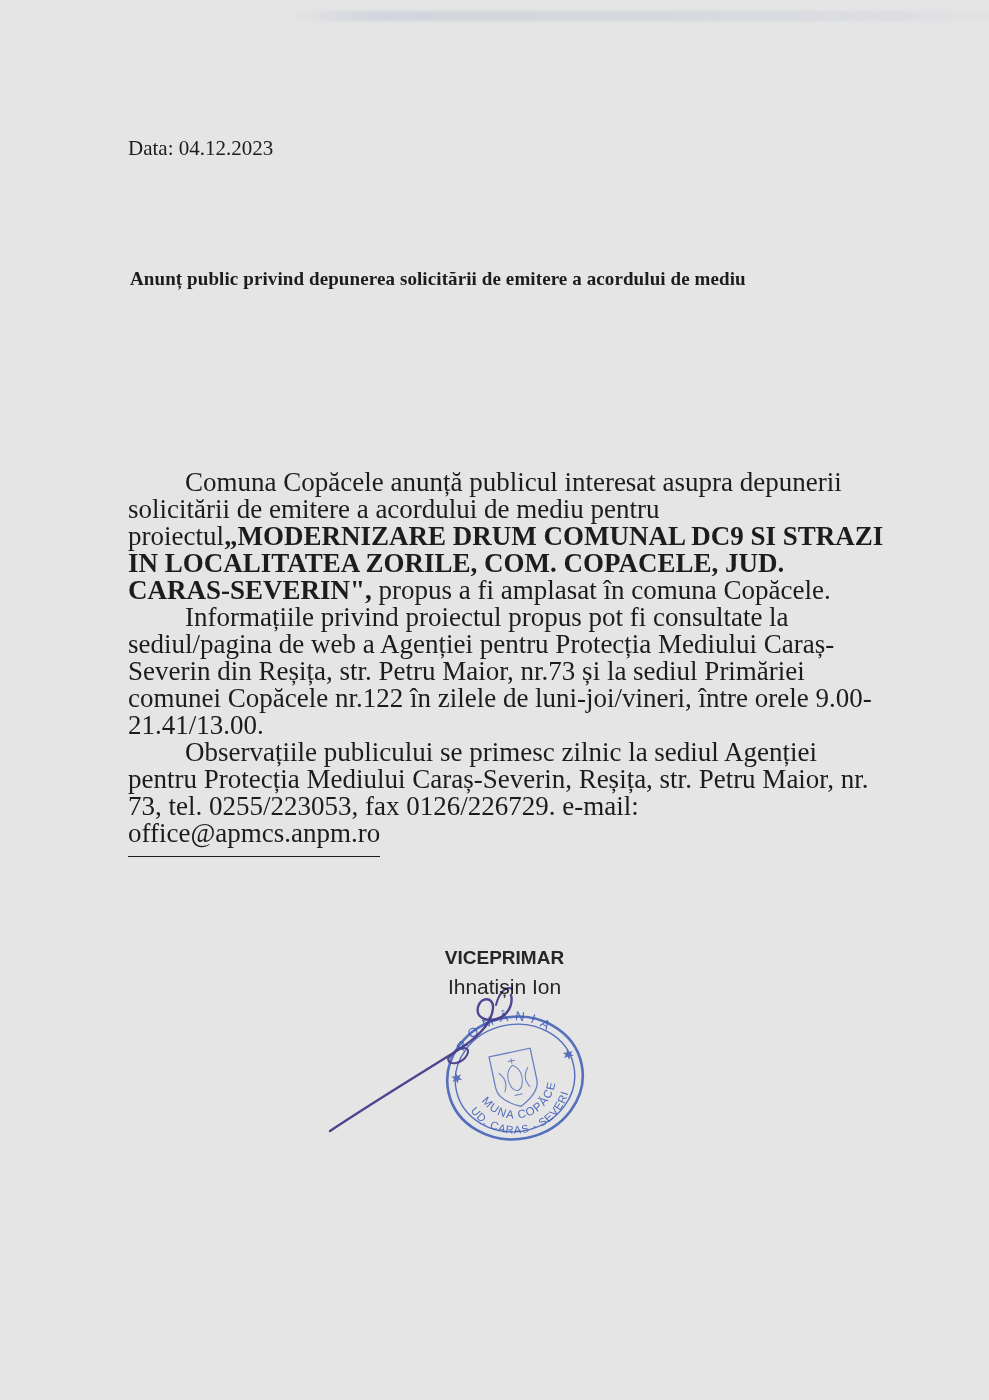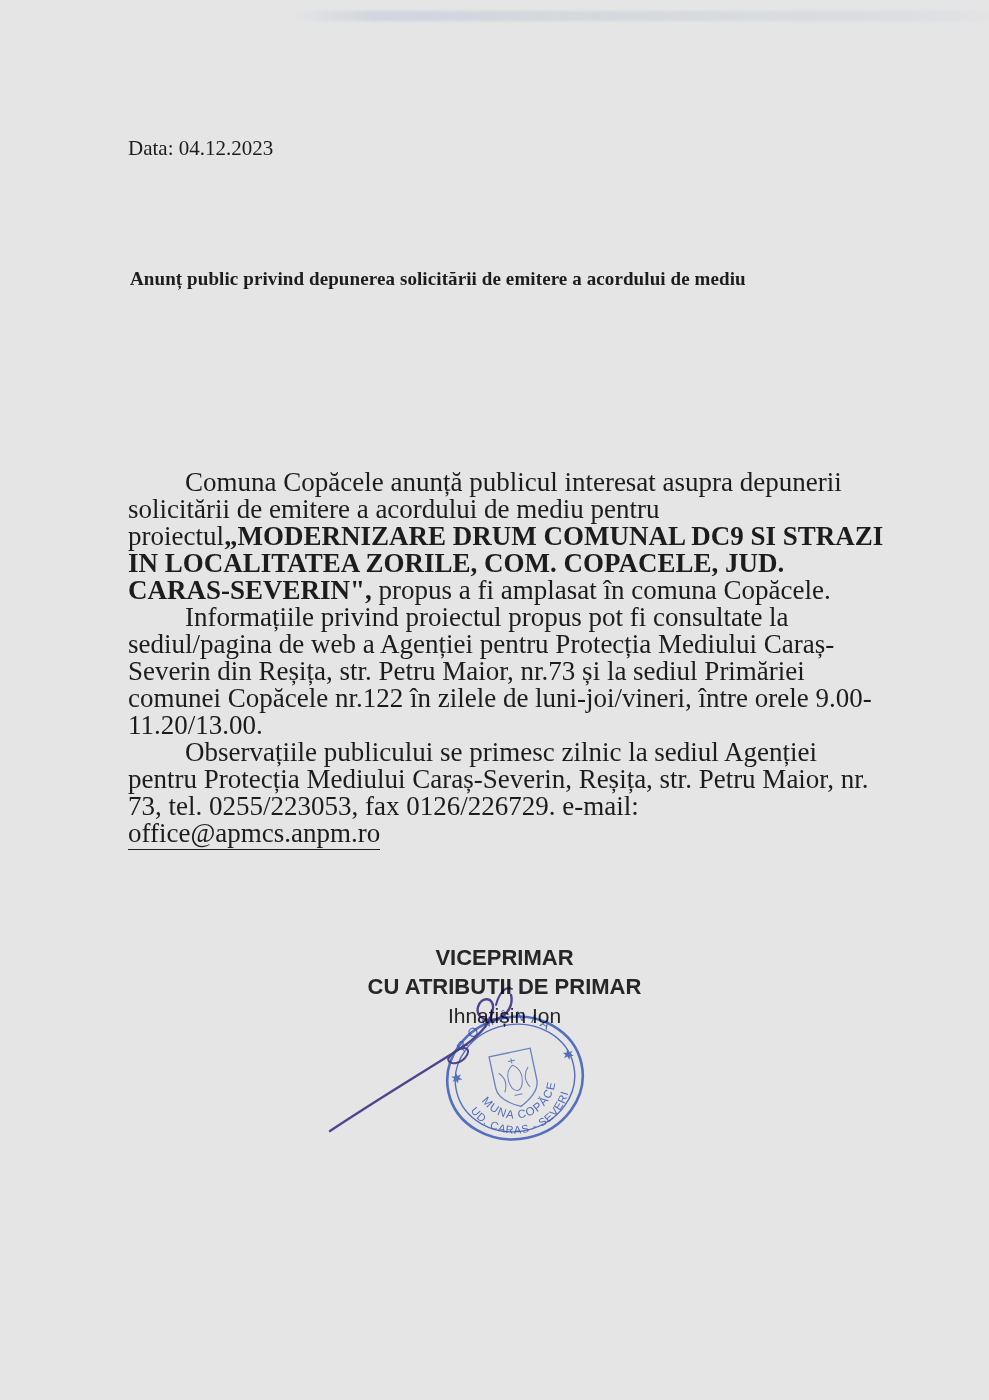--- a/index.html
+++ b/index.html
@@ -41,30 +41,30 @@
   .body {
     position: absolute;
     left: 128px; top: 433px;
     width: 757px;
     font-size: 27px;
     line-height: 27px;
     margin-top: 36px;
   }
   .body p { margin: 0; text-indent: 57px; }
   .body .b { font-weight: bold; }
-  .body .u { border-bottom: 1.5px solid #1c1c1c; padding-bottom: 1px; }
+  .body .u { border-bottom: 1.5px solid #1c1c1c; padding-bottom: 8px; }
   .sig {
     position: absolute;
     left: 352px; top: 943px;
     width: 305px;
     text-align: center;
     font-family: "Liberation Sans", sans-serif;
     color: #262626;
   }
-  .sig-role { font-size: 22px; font-weight: bold; line-height: 29px; }
+  .sig-role { font-size: 19px; font-weight: bold; line-height: 29px; }
   .sig-name { font-size: 21px; line-height: 29px; }
   .overlay {
     position: absolute;
     left: 300px; top: 945px;
     mix-blend-mode: multiply;
     pointer-events: none;
   }
 </style>
 </head>
 <body>
@@ -72,27 +72,26 @@
 <div class="page">
 
   <div class="scan-artifact"></div>
 
   <div class="date">Data: 04.12.2023</div>
 
   <h1 class="title">Anunț public privind depunerea solicitării de emitere a acordului de mediu</h1>
 
   <div class="body">
       <p><span>Comuna Copăcele anunță publicul interesat asupra depunerii solicitării de emitere a acordului de mediu pentru proiectul</span><span class="b">„MODERNIZARE DRUM COMUNAL DC9 SI STRAZI IN LOCALITATEA ZORILE, COM. COPACELE, JUD. CARAS-SEVERIN", </span><span> propus a fi amplasat în comuna Copăcele.</span></p>
-      <p><span>Informațiile privind proiectul propus pot fi consultate la sediul/pagina de web a Agenției pentru Protecția Mediului Caraș-Severin din Reșița, str. Petru Maior, nr.73 și la sediul Primăriei comunei Copăcele nr.122 în zilele de luni-joi/vineri, între orele 9.00-11.20/13.00.</span></p>
+      <p><span>Informațiile privind proiectul propus pot fi consultate la sediul/pagina de web a Agenției pentru Protecția Mediului Caraș-Severin din Reșița, str. Petru Maior, nr.73 și la sediul Primăriei comunei Copăcele nr.122 în zilele de luni-joi/vineri, între orele 9.00-21.41/13.00.</span></p>
       <p><span>Observațiile publicului se primesc zilnic la sediul Agenției pentru Protecția Mediului Caraș-Severin, Reșița, str. Petru Maior, nr. 73, tel. 0255/223053, fax 0126/226729. e-mail: </span><span class="u">office@apmcs.anpm.ro</span></p>
     </div>
 
   <div class="sig">
     <div class="sig-role">VICEPRIMAR</div>
-    <div class="sig-role">CU ATRIBUTII DE PRIMAR</div>
     <div class="sig-name">Ihnatișin Ion</div>
   </div>
 
   <svg class="overlay" width="400" height="270" viewBox="0 0 400 270">
     <defs>
       <path id="star6" d="M0,-5.5 L1.4,-1.9 L5,-2.8 L2.6,0 L5,2.8 L1.4,1.9 L0,5.5 L-1.4,1.9 L-5,2.8 L-2.6,0 L-5,-2.8 L-1.4,-1.9 Z"></path>
       <path id="arcTop" d="M -51 -26 A 57 57 0 0 1 51 -26" transform="translate(215,133) rotate(-12)"></path>
       <path id="arcMid" d="M -38 14 A 40.5 40.5 0 0 0 38 14" transform="translate(215,133) rotate(-12)"></path>
       <path id="arcBot" d="M -51 22 A 55.5 55.5 0 0 0 51 22" transform="translate(215,133) rotate(-12)"></path>
     </defs>

